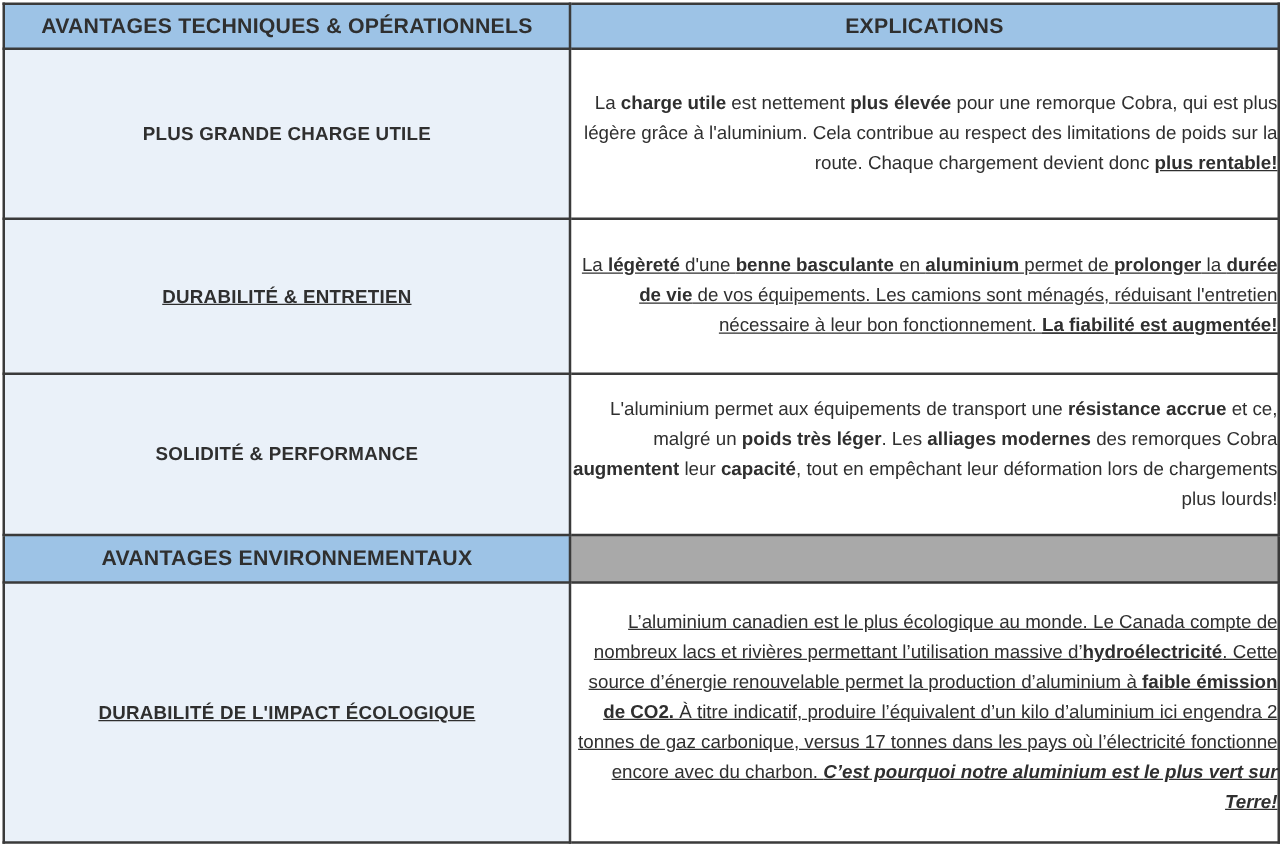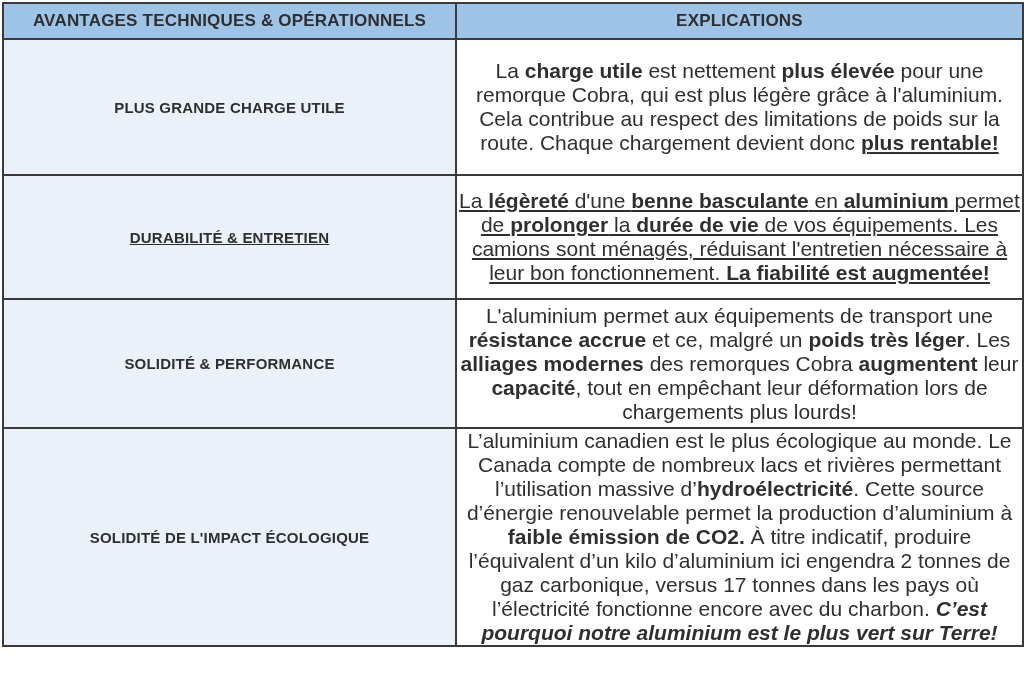--- a/index.html
+++ b/index.html
@@ -45,40 +45,40 @@
   .label-cell {
     background: var(--cell-blue);
     font-weight: 700;
     font-size: 15px;
     text-align: center;
     letter-spacing: 0.2px;
     margin-left: 32px;
   }
   .expl-cell {
     background: #ffffff;
-    font-size: 21px;
+    font-size: 15px;
     line-height: 24px;
-    text-align: center;
+    text-align: right;
     padding: 10px 12px 10px 9px;
   }
   .section-cell {
     background: var(--header-blue);
     font-weight: 700;
     font-size: 17px;
     text-align: center;
     letter-spacing: 0.2px;
   }
   .gray-cell {
     background: var(--gray-cell);
   }
   .row-1 td { height: 134px; }
   .row-2 td { height: 122px; text-decoration: underline; }
   .row-3 td { height: 127px; }
   .row-section td { height: 36px; }
-  .row-4 td { height: 206px; }
+  .row-4 td { height: 206px; text-decoration: underline; }
 </style>
 </head>
 <body>
 
 <div class="page">
   <table class="benefits">
     <colgroup>
       <col class="c1">
       <col class="c2">
     </colgroup>
@@ -96,20 +96,24 @@
       <tr class="row-2">
         <td class="label-cell">DURABILITÉ &amp; ENTRETIEN</td>
         <td class="expl-cell"><span>La </span><span style="font-weight: 700;">légèreté</span><span> d'une </span><span style="font-weight: 700;">benne basculante</span><span> en </span><span style="font-weight: 700;">aluminium</span><span> permet de </span><span style="font-weight: 700;">prolonger</span><span> la </span><span style="font-weight: 700;">durée de vie</span><span> de vos équipements. Les camions sont ménagés, réduisant l'entretien nécessaire à leur bon fonctionnement. </span><span style="font-weight: 700; text-decoration: underline;">La fiabilité est augmentée!</span></td>
       </tr>
 
       <tr class="row-3">
         <td class="label-cell">SOLIDITÉ &amp; PERFORMANCE</td>
         <td class="expl-cell"><span>L'aluminium permet aux équipements de transport une </span><span style="font-weight: 700;">résistance accrue</span><span> et ce, malgré un </span><span style="font-weight: 700;">poids très léger</span><span>. Les </span><span style="font-weight: 700;">alliages modernes</span><span> des remorques Cobra </span><span style="font-weight: 700;">augmentent</span><span> leur </span><span style="font-weight: 700;">capacité</span><span>, tout en empêchant leur déformation lors de chargements plus lourds!</span></td>
       </tr>
 
+      <tr class="row-section">
+        <td class="section-cell">AVANTAGES ENVIRONNEMENTAUX</td>
+        <td class="gray-cell"></td>
+      </tr>
 
       <tr class="row-4">
-        <td class="label-cell">SOLIDITÉ DE L'IMPACT ÉCOLOGIQUE</td>
+        <td class="label-cell">DURABILITÉ DE L'IMPACT ÉCOLOGIQUE</td>
         <td class="expl-cell"><span>L’aluminium canadien est le plus écologique au monde. Le Canada compte de nombreux lacs et rivières permettant l’utilisation massive d’</span><span style="font-weight: 700;">hydroélectricité</span><span>. Cette source d’énergie renouvelable permet la production d’aluminium à </span><span style="font-weight: 700;">faible émission de CO2.</span><span> À titre indicatif, produire l’équivalent d’un kilo d’aluminium ici engendra 2 tonnes de gaz carbonique, versus 17 tonnes dans les pays où l’électricité fonctionne encore avec du charbon. </span><span style="font-weight: 700; font-style: italic;">C’est pourquoi notre aluminium est le plus vert sur Terre!</span></td>
       </tr>
     </tbody>
   </table>
 </div>
 
 </body></html>

